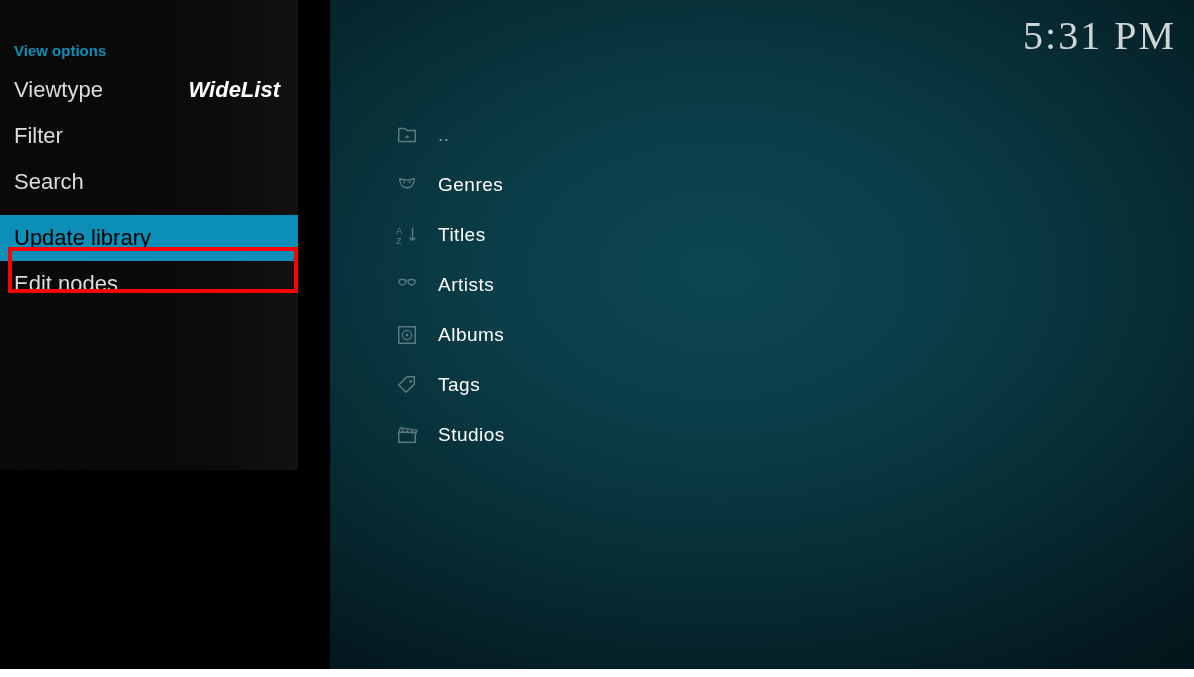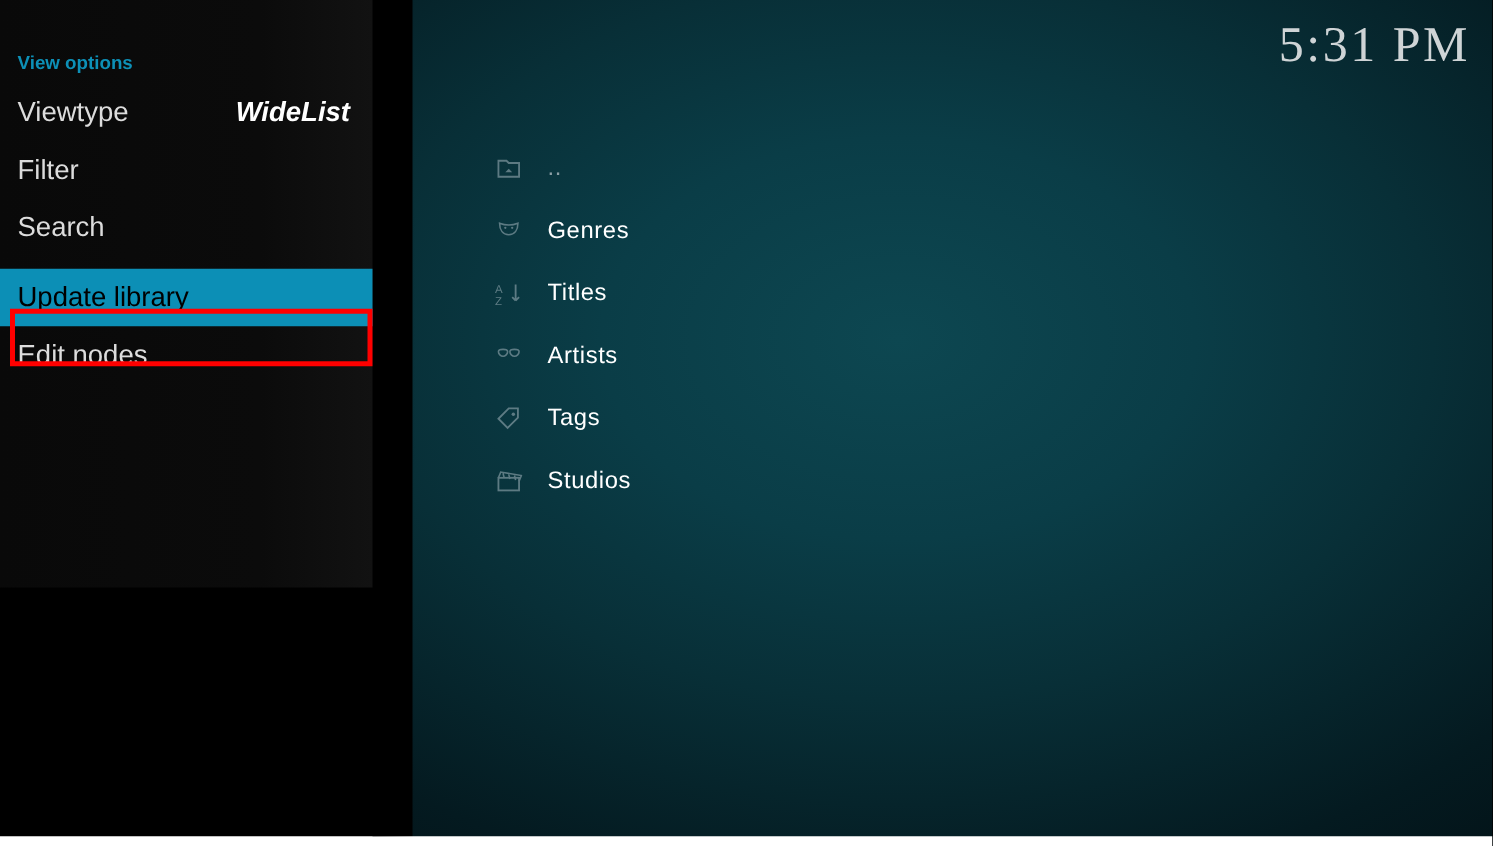--- a/index.html
+++ b/index.html
@@ -167,20 +167,30 @@
         <svg viewBox="0 0 24 24">
             <path d="M3 8c0 2 2 4 4 4s4-2 4-4-2-2-4-2-4 0-4 2zm10 0c0 2 2 4 4 4s4-2 4-4-2-2-4-2-4 0-4 2z" stroke="#8aa0a8" stroke-width="1.4" fill="none"></path>
             <path d="M11 10c0 4-4 3-4 3m2 0c0 4 4 3 4 3" stroke="#8aa0a8" stroke-width="1.2" fill="none" opacity="0"></path>
           </svg>
       </span>
       <span class="m-label">Artists</span>
     </div>
     <div class="m-row">
       <span class="m-icon">
         <svg viewBox="0 0 24 24">
+            <rect x="3" y="3" width="18" height="18" fill="none" stroke="#8aa0a8" stroke-width="1.6"></rect>
+            <circle cx="12" cy="12" r="5" fill="none" stroke="#8aa0a8" stroke-width="1.4"></circle>
+            <circle cx="12" cy="12" r="1.5" fill="#8aa0a8"></circle>
+          </svg>
+      </span>
+      <span class="m-label">Albums</span>
+    </div>
+    <div class="m-row">
+      <span class="m-icon">
+        <svg viewBox="0 0 24 24">
             <path d="M3 12l9-9h8v8l-9 9-8-8z" fill="none" stroke="#8aa0a8" stroke-width="1.6"></path>
             <circle cx="16" cy="8" r="1.5" fill="#8aa0a8"></circle>
           </svg>
       </span>
       <span class="m-label">Tags</span>
     </div>
     <div class="m-row">
       <span class="m-icon">
         <svg viewBox="0 0 24 24">
             <rect x="3" y="9" width="18" height="11" fill="none" stroke="#8aa0a8" stroke-width="1.6"></rect>

